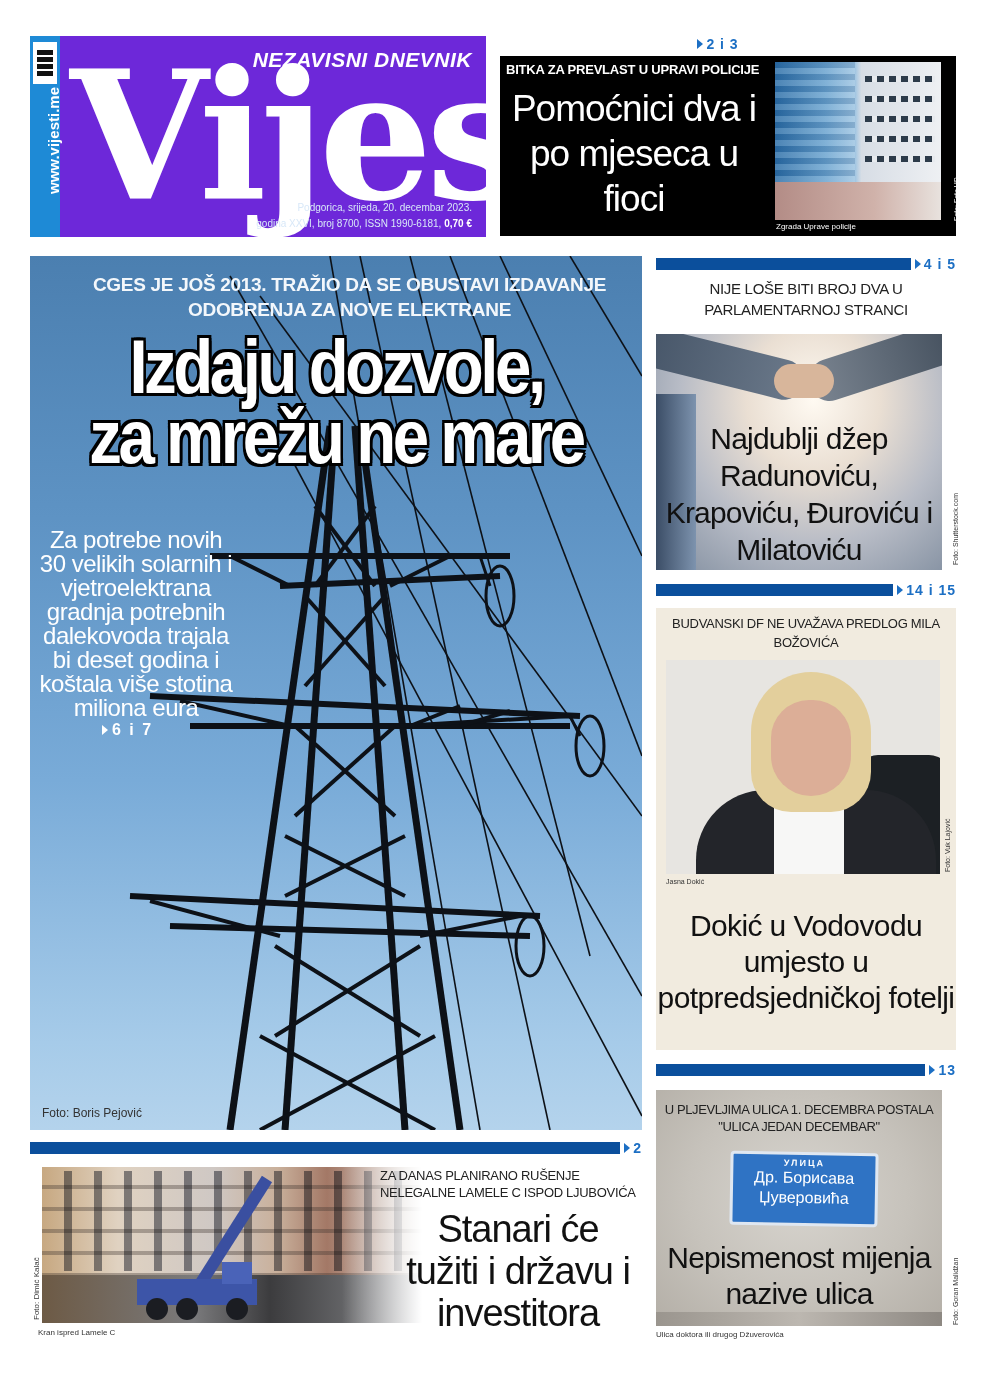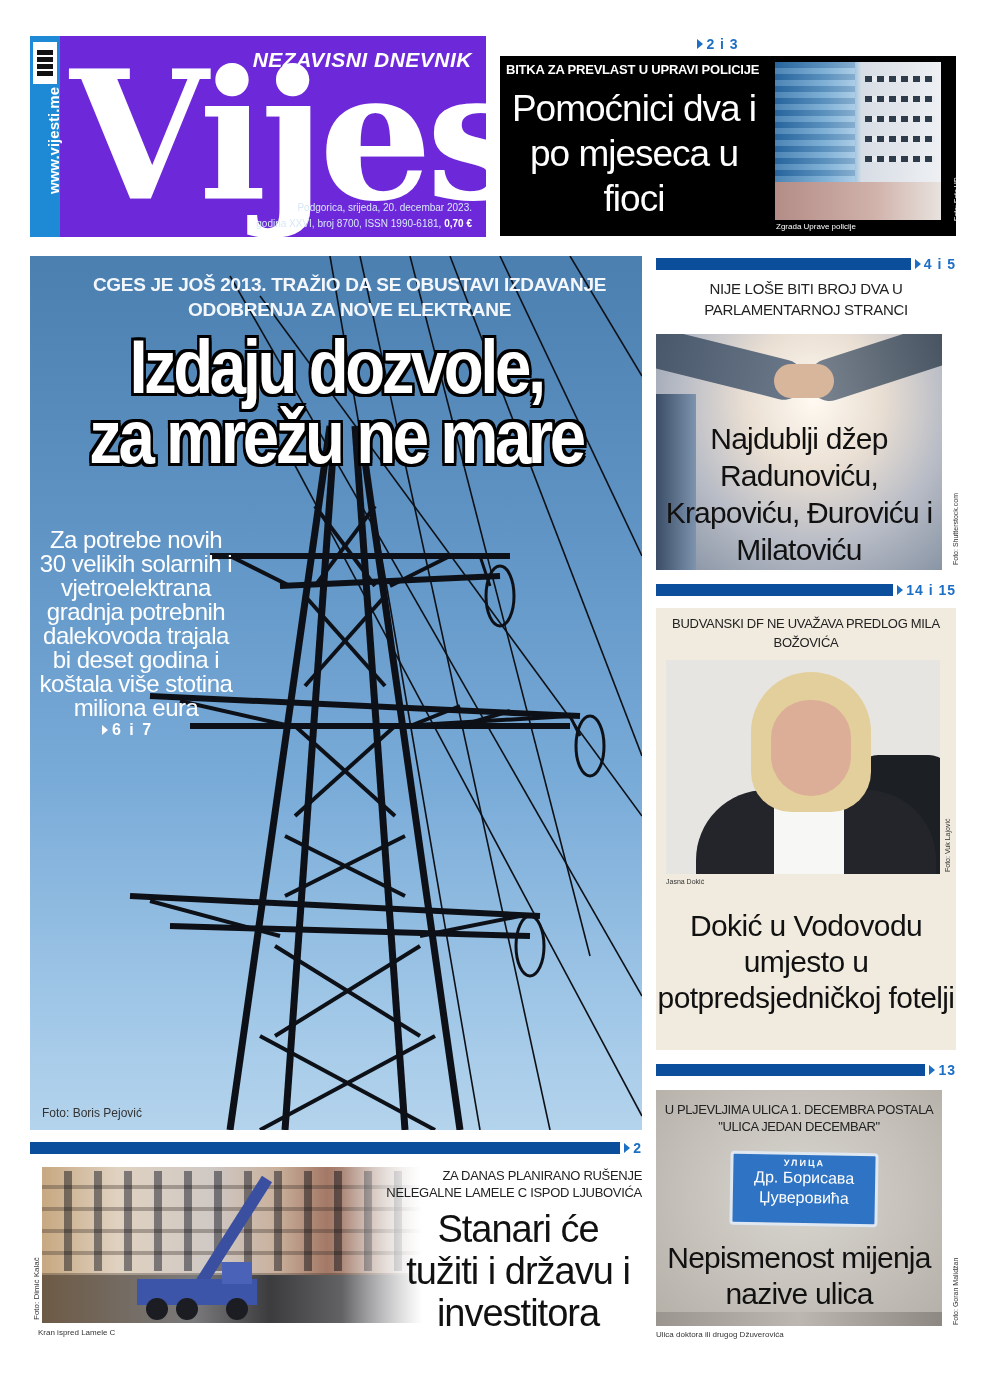--- a/index.html
+++ b/index.html
@@ -52,21 +52,21 @@
   
   #bl-photo { left: 42px; top: 1167px; width: 380px; height: 156px; overflow: hidden;
     background: linear-gradient(90deg, #c7a881 0%, #e0d2c1 20%, #cfc8c4 45%, #c9b09b 62%, #a37866 75%, #dcdad6 100%); }
   #bl-photo .floors { position:absolute; left:0; top:0; width:100%; height:110px; background: repeating-linear-gradient(180deg, rgba(0,0,0,0) 0 18px, rgba(60,50,45,0.35) 18px 22px); }
   #bl-photo .wins { position:absolute; left:0; top:4px; width:100%; height:100px; background: repeating-linear-gradient(90deg, rgba(0,0,0,0) 0 22px, rgba(50,55,70,0.55) 22px 30px); mix-blend-mode: multiply; }
   #bl-photo .ground { position:absolute; left:0; bottom:0; width:100%; height:48px; background: linear-gradient(90deg,#6d5a45,#7a7a7c 40%,#3c3c3e 60%,#8c8d90); }
   #bl-photo .fade { position:absolute; right:0; top:0; width:80px; height:100%; background: linear-gradient(90deg, rgba(255,255,255,0), #fff); }
   #bl-photo svg { position:absolute; left:0; top:0; }
   #bl-credit { left: 32px; top: 1320px; transform-origin: 0 0; transform: rotate(-90deg); font-size: 8px; color: #333; white-space: nowrap; }
   #bl-caption { left: 30px; top: 1328px; font-size: 8px; color: #333; padding-left: 8px; }
-  #bl-kicker { left: 380px; top: 1167px; width: 262px; text-align: right; font-size: 13px; line-height: 17px; color: #222; letter-spacing: -0.3px; }
+  #bl-kicker { left: 380px; top: 1167px; width: 262px; text-align: left; font-size: 13px; line-height: 17px; color: #222; letter-spacing: -0.3px; }
   #bl-head { left: 400px; top: 1208px; width: 236px; text-align: center; font-size: 38px; line-height: 42px; letter-spacing: -1px; color: #111; }
 
   
   #r1-kicker { left: 656px; top: 278px; width: 300px; text-align: center; font-size: 15px; line-height: 21px; color: #222; letter-spacing: -0.3px; }
   #r1-photo { left: 656px; top: 334px; width: 286px; height: 236px; overflow: hidden;
     background: radial-gradient(ellipse at 55% 28%, #fffaf2 0%, #eadfd3 30%, #b8bcc6 60%, #7c8a9c 100%); }
   #r1-photo .arm-l { position:absolute; left:-20px; top:10px; width:170px; height:40px; background: linear-gradient(90deg,#455467,#6c7a8b); transform: rotate(14deg); border-radius: 20px; }
   #r1-photo .arm-r { position:absolute; left:150px; top:5px; width:170px; height:42px; background: linear-gradient(90deg,#7b8591,#3e4a58); transform: rotate(-18deg); border-radius: 20px; }
   #r1-photo .hands { position:absolute; left:118px; top:30px; width:60px; height:34px; background: #d8b69b; border-radius: 20px; }
   #r1-photo .body-l { position:absolute; left:0; top:60px; width:40px; height:180px; background: linear-gradient(90deg,#3b4d66,#7d93ae); }

